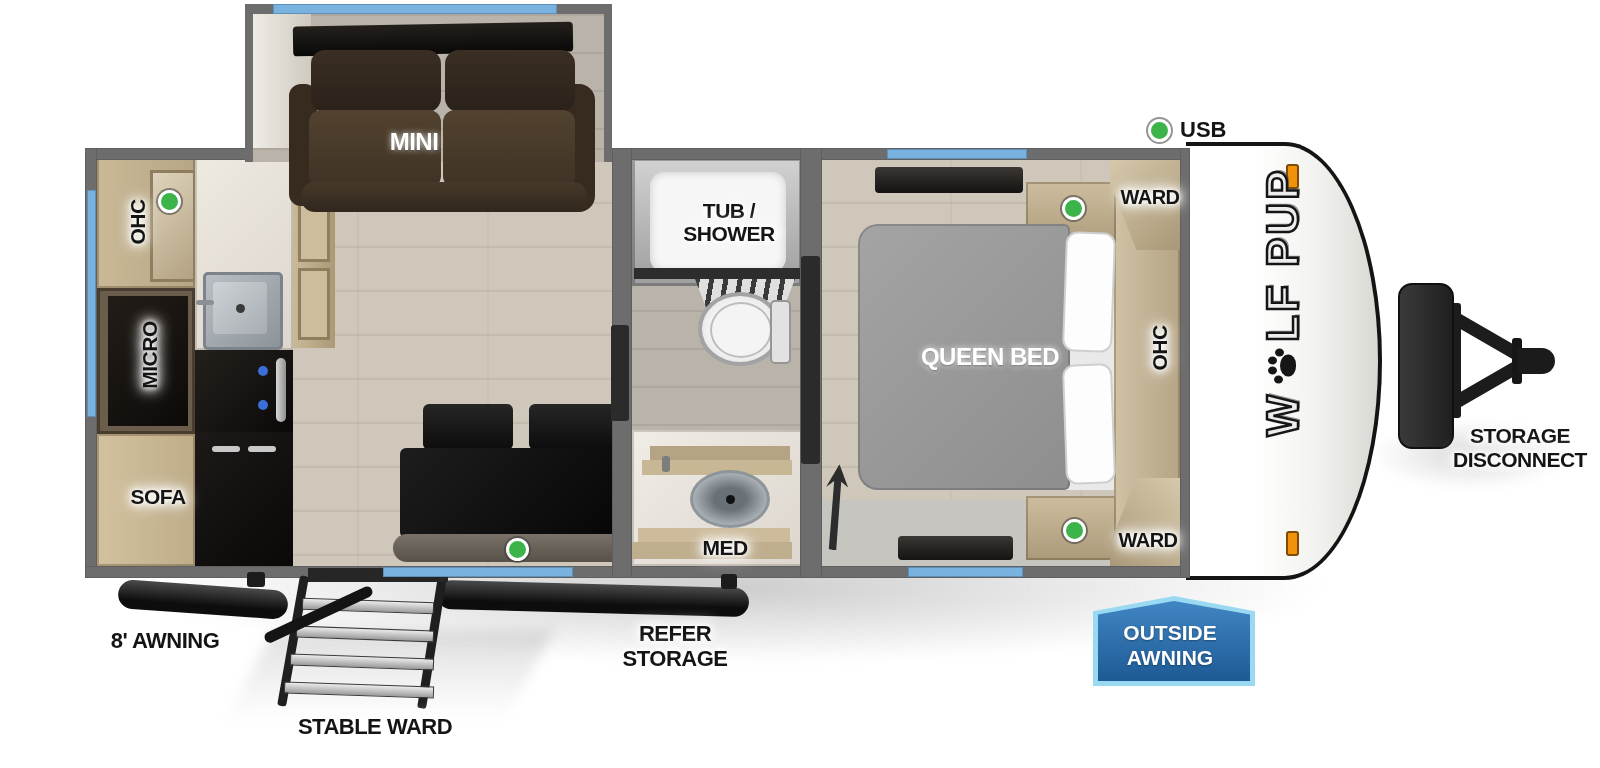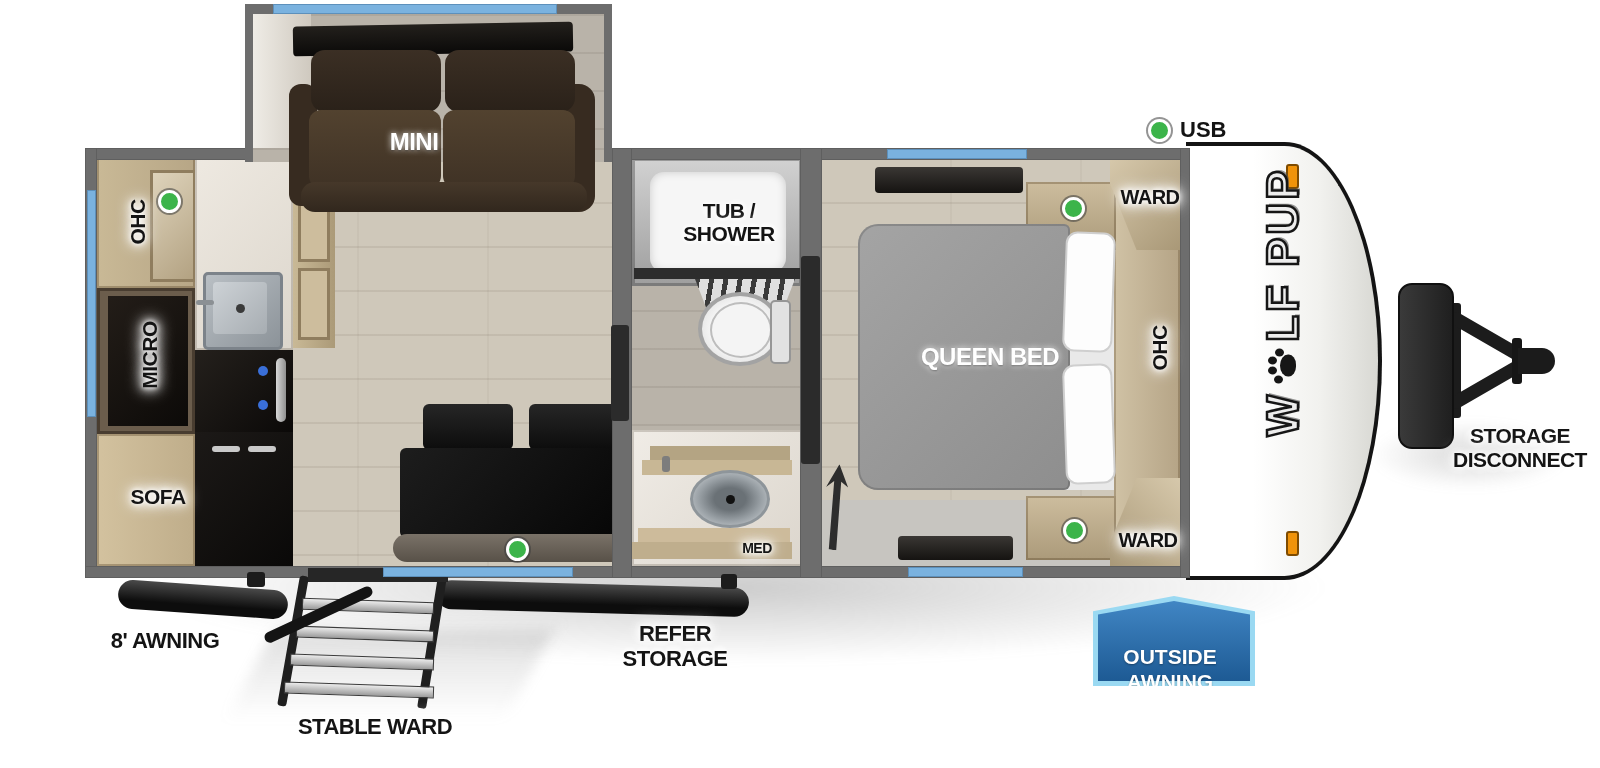--- a/index.html
+++ b/index.html
@@ -166,21 +166,21 @@
   <div class="dot" style="left:1063px;top:519px;"></div>
 
   <div class="lblw" style="left:414px;top:142px;font-size:24px;">MINI</div>
   <div class="lbl vert" style="left:138px;top:222px;font-size:21px;">OHC</div>
   <div class="lbl vert" style="left:150px;top:355px;font-size:21px;">MICRO</div>
   <div class="lbl" style="left:158px;top:497px;font-size:21px;">SOFA</div>
   <div class="lbl txtc" style="left:729px;top:222px;font-size:21px;line-height:1.1;">
     <div>TUB /</div>
     <div>SHOWER</div>
   </div>
-  <div class="lbl" style="left:725px;top:548px;font-size:14px;margin-left:32px;">MED</div>
+  <div class="lbl" style="left:725px;top:548px;font-size:21px;">MED</div>
   <div class="lblw" style="left:990px;top:357px;font-size:24px;">QUEEN BED</div>
   <div class="lbl" style="left:1150px;top:197px;font-size:20px;">WARD</div>
   <div class="lbl" style="left:1148px;top:540px;font-size:20px;">WARD</div>
   <div class="lbl vert" style="left:1160px;top:348px;font-size:21px;">OHC</div>
 
   <div class="dot" style="left:1148px;top:119px;"></div>
   <div class="abs" style="left:1180px;top:117px;font-size:22px;font-weight:600;color:#141414;">USB</div>
 
   <div class="tube" style="left:118px;top:585px;width:170px;transform:rotate(4deg);"></div>
   <div class="tube" style="left:437px;top:584px;width:312px;transform:rotate(1.5deg);"></div>
@@ -200,19 +200,19 @@
   </div>
   <div class="lbl" style="left:375px;top:727px;font-size:22px;font-weight:600;">STABLE WARD</div>
 
   <div class="lbl txtc" style="left:675px;top:646px;font-size:22px;font-weight:600;line-height:1.15;">
     <div>REFER</div>
     <div>STORAGE</div>
   </div>
 
   <div class="abs" style="left:1093px;top:596px;width:162px;height:90px;clip-path:polygon(50% 0,100% 17%,100% 100%,0 100%,0 17%);background:#9ad9f2;z-index:10;">
     <div class="abs" style="left:5px;top:5px;width:152px;height:80px;clip-path:polygon(50% 0,100% 17%,100% 100%,0 100%,0 17%);background:linear-gradient(180deg,#4186c4,#1d5a94);"></div>
-    <div class="abs txtc" style="left:0;top:24px;width:154px;font-size:21px;font-weight:600;color:#fff;line-height:1.2;text-shadow:0 1px 2px rgba(0,0,0,.35);margin-top:24px;">
+    <div class="abs txtc" style="left:0;top:24px;width:154px;font-size:21px;font-weight:600;color:#fff;line-height:1.2;text-shadow:0 1px 2px rgba(0,0,0,.35);">
       <div>OUTSIDE</div>
       <div>AWNING</div>
     </div>
   </div>
 
 </div>
 
 </body></html>

